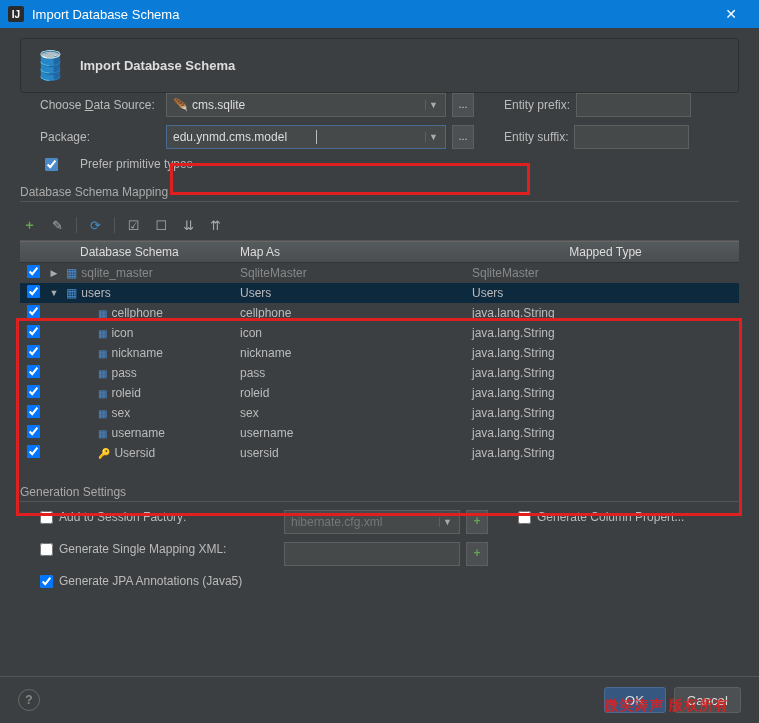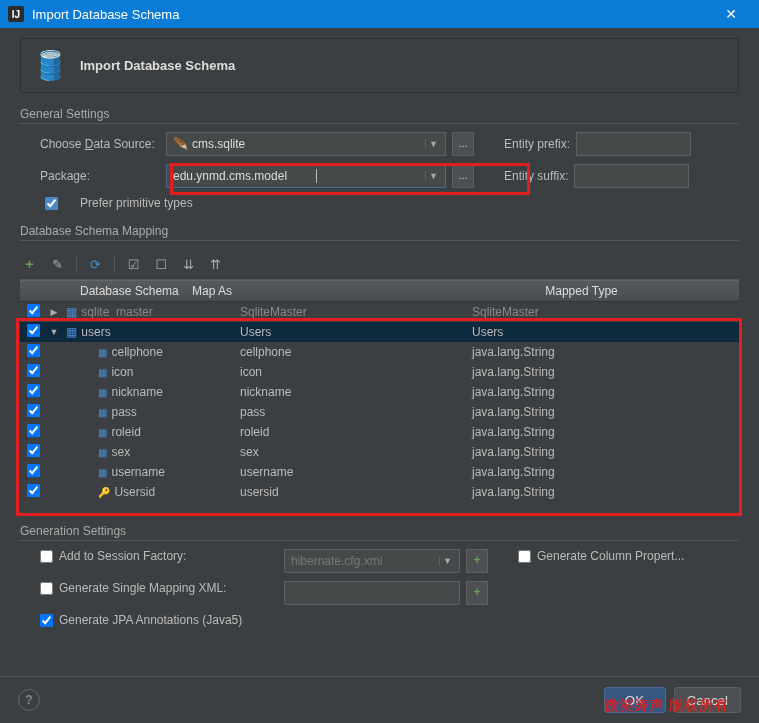--- a/index.html
+++ b/index.html
@@ -126,21 +126,21 @@
 .sep { width: 1px; height: 16px; background: #555; }
 .table-hdr {
   display: flex;
   background: linear-gradient(#555a5d,#4a4d4f);
   color: #ddd;
   height: 22px;
   align-items: center;
   border-top: 1px solid #666;
   border-bottom: 1px solid #333;
 }
-.col-schema { width: 172px; padding-left: 60px; }
+.col-schema { width: 220px; padding-left: 60px; }
 .col-mapas { width: 232px; }
 .col-mapped { flex: 1; text-align: center; }
 .tbl { width: 100%; }
 .row {
   display: flex;
   align-items: center;
   height: 20px;
   background: #3c3f41;
   border-bottom: 0;
 }
@@ -234,21 +234,20 @@
 </div>
 
 <div class="content">
   <div class="header-box">
     <div class="schema-icon">🛢️</div>
     <div>
       <div class="htitle">Import Database Schema</div>
     </div>
   </div>
 
-  <div class="section-label">General Settings</div>
 
   <div class="form-row">
     <div class="label">Choose <u>D</u>ata Source:</div>
     <div class="combo w280">
       <span class="dsicon">🪶</span>
       <span>cms.sqlite</span>
       <span class="dd-arrow">▼</span>
     </div>
     <div class="ellipsis-btn">...</div>
     <div style="width:18px"></div>

